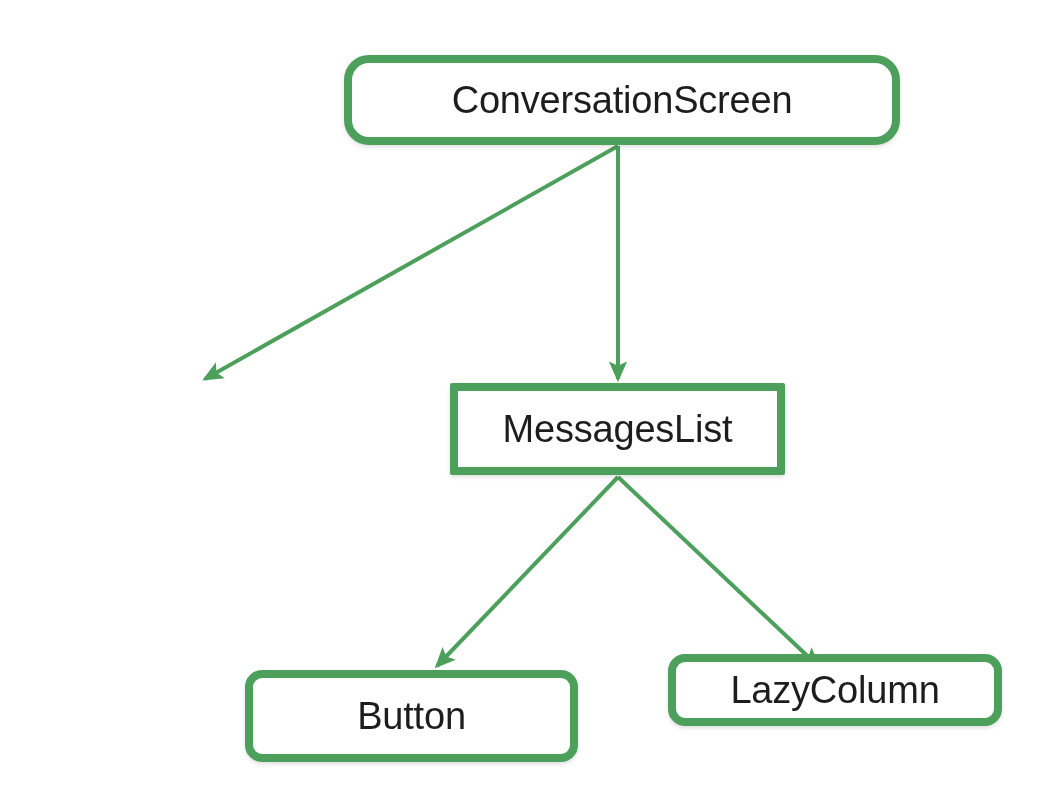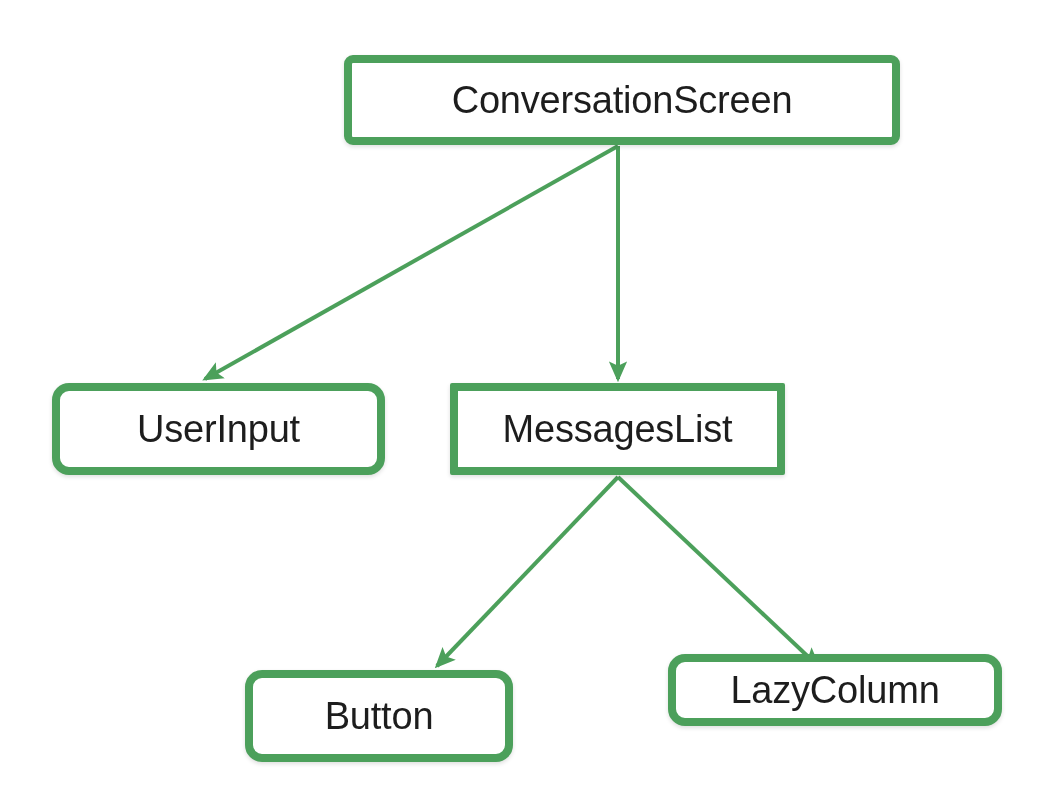--- a/index.html
+++ b/index.html
@@ -64,33 +64,30 @@
       </marker>
     </defs>
     <g id="edge-group">
         <line x1="618" y1="146" x2="205" y2="379" stroke="#4CA05B" stroke-width="4" stroke-linecap="butt" marker-end="url(#arrowhead)"></line>
         <line x1="618" y1="146" x2="618" y2="379" stroke="#4CA05B" stroke-width="4" stroke-linecap="butt" marker-end="url(#arrowhead)"></line>
         <line x1="618" y1="477" x2="437" y2="666" stroke="#4CA05B" stroke-width="4" stroke-linecap="butt" marker-end="url(#arrowhead)"></line>
         <line x1="618" y1="477" x2="818" y2="666" stroke="#4CA05B" stroke-width="4" stroke-linecap="butt" marker-end="url(#arrowhead)"></line>
       </g>
   </svg>
 
-  <div class="node-box" style="left: 344px; top: 55px; width: 556px; height: 90px; border-color: rgb(76, 160, 91); background: rgb(255, 255, 255); border-width: 8px; border-radius: 9px;">
+  <div class="node-box" style="left: 344px; top: 55px; width: 556px; height: 90px; border-color: rgb(76, 160, 91); background: rgb(255, 255, 255); border-width: 8px; border-radius: 25px;">
     <span class="node-label" style="color: rgb(29, 29, 29); font-size: 38px;">ConversationScreen</span>
   </div>
 
-  <div class="node-box" style="left: 52px; top: 383px; width: 333px; height: 92px; border-color: rgb(76, 160, 91); background: rgb(255, 255, 255); border-width: 8px; border-radius: 17px;">
-    <span class="node-label" style="color: rgb(29, 29, 29); font-size: 38px;">UserInput</span>
-  </div>
 
   <div class="node-box" style="left: 450px; top: 383px; width: 335px; height: 92px; border-color: rgb(76, 160, 91); background: rgb(255, 255, 255); border-width: 8px; border-radius: 2px;">
     <span class="node-label" style="color: rgb(29, 29, 29); font-size: 38px;">MessagesList</span>
   </div>
 
-  <div class="node-box" style="left: 245px; top: 670px; width: 268px; height: 92px; border-color: rgb(76, 160, 91); background: rgb(255, 255, 255); border-width: 8px; border-radius: 17px;">
+  <div class="node-box" style="left: 245px; top: 670px; width: 333px; height: 92px; border-color: rgb(76, 160, 91); background: rgb(255, 255, 255); border-width: 8px; border-radius: 17px;">
     <span class="node-label" style="color: rgb(29, 29, 29); font-size: 38px;">Button</span>
   </div>
 
   <div class="node-box" style="left: 668px; top: 654px; width: 334px; height: 72px; border-color: rgb(76, 160, 91); background: rgb(255, 255, 255); border-width: 8px; border-radius: 17px;">
     <span class="node-label" style="color: rgb(29, 29, 29); font-size: 38px;">LazyColumn</span>
   </div>
 
 </div>
 
 </body></html>

